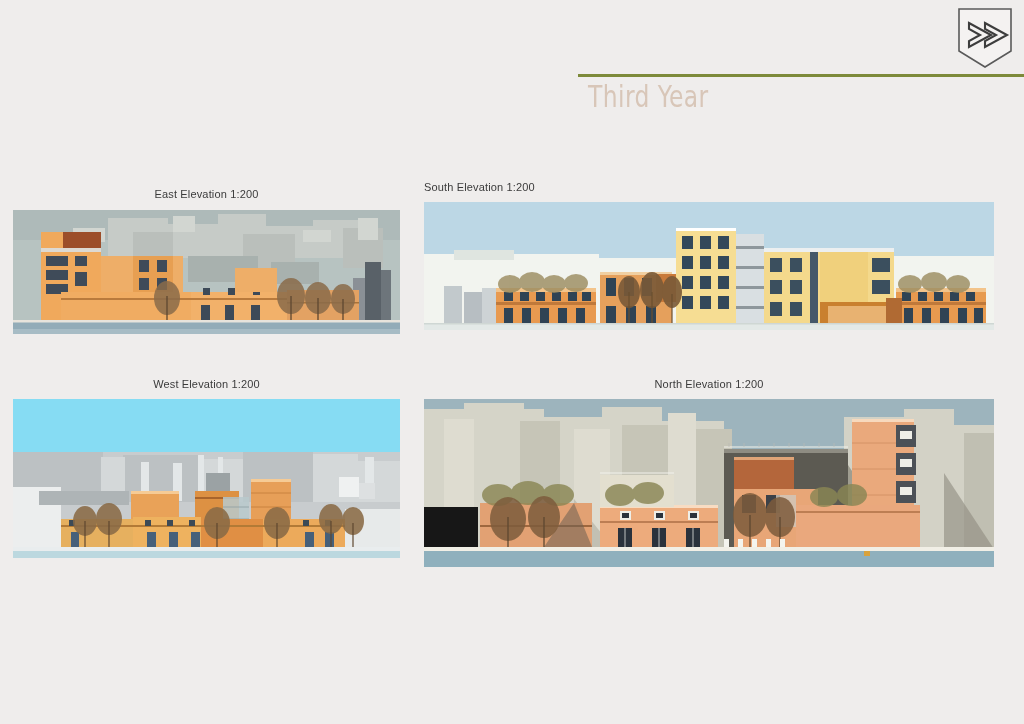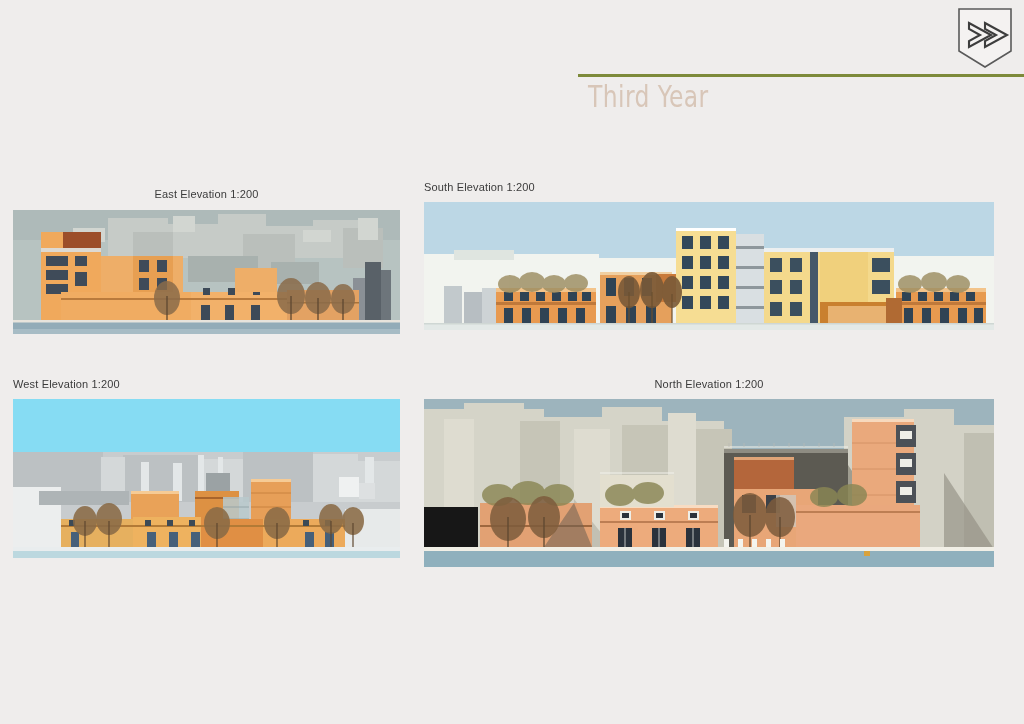--- a/index.html
+++ b/index.html
@@ -84,21 +84,21 @@
     position: absolute;
     overflow: hidden;
   }
   .elev-svg { display: block; width: 100%; height: 100%; }
 
   #panel-east  { left: 13px;  top: 210px; width: 387px; height: 124px; }
   #label-east  { left: 13px;  top: 188px; width: 387px; text-align: center; }
   #panel-south { left: 424px; top: 202px; width: 570px; height: 128px; }
   #label-south { left: 424px; top: 181px; width: 570px; text-align: left; }
   #panel-west  { left: 13px;  top: 399px; width: 387px; height: 159px; }
-  #label-west  { left: 13px;  top: 378px; width: 387px; text-align: left; }
+  #label-west  { left: 13px;  top: 378px; width: 387px; text-align: center; }
   #panel-north { left: 424px; top: 399px; width: 570px; height: 168px; }
   #label-north { left: 424px; top: 378px; width: 570px; text-align: center; }
 </style>
 </head>
 <body>
 
 <div class="board-header">
 
 
   <div class="rule-green"></div>

